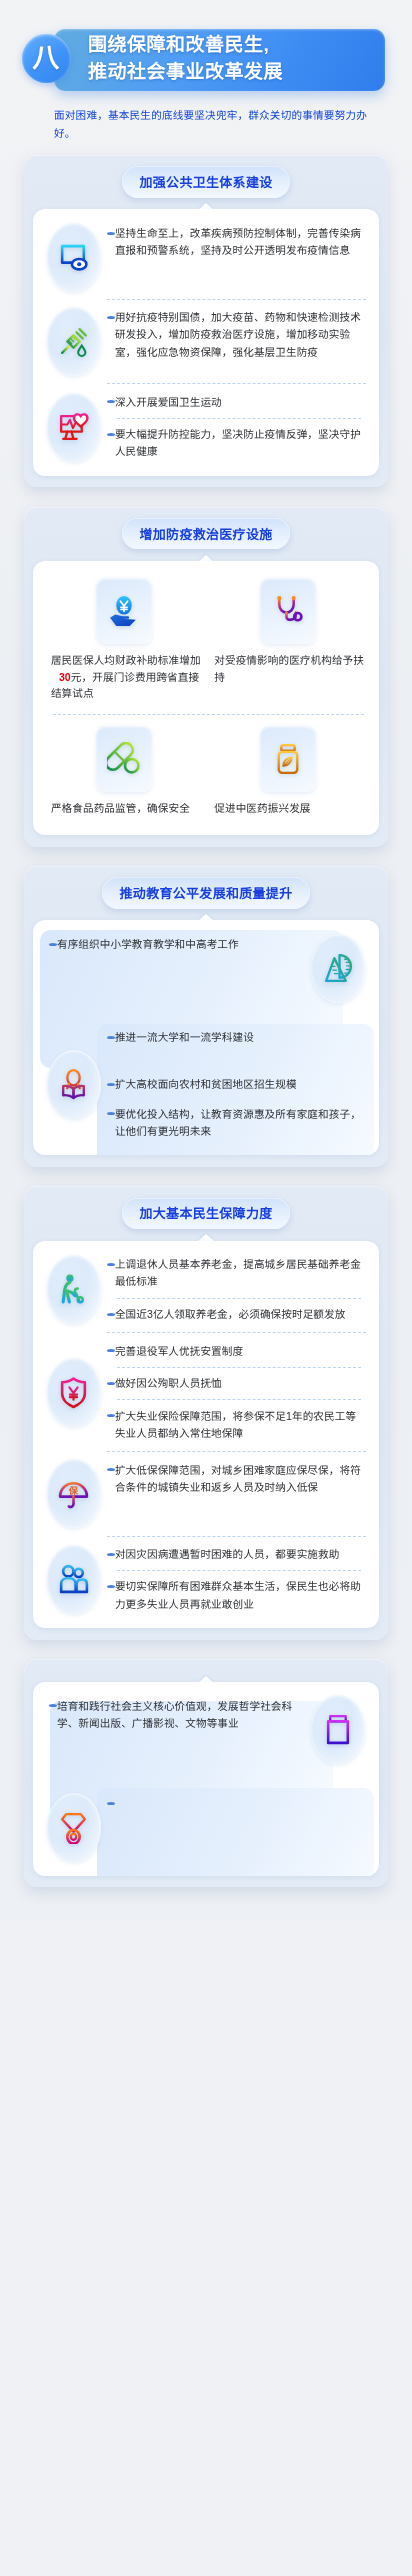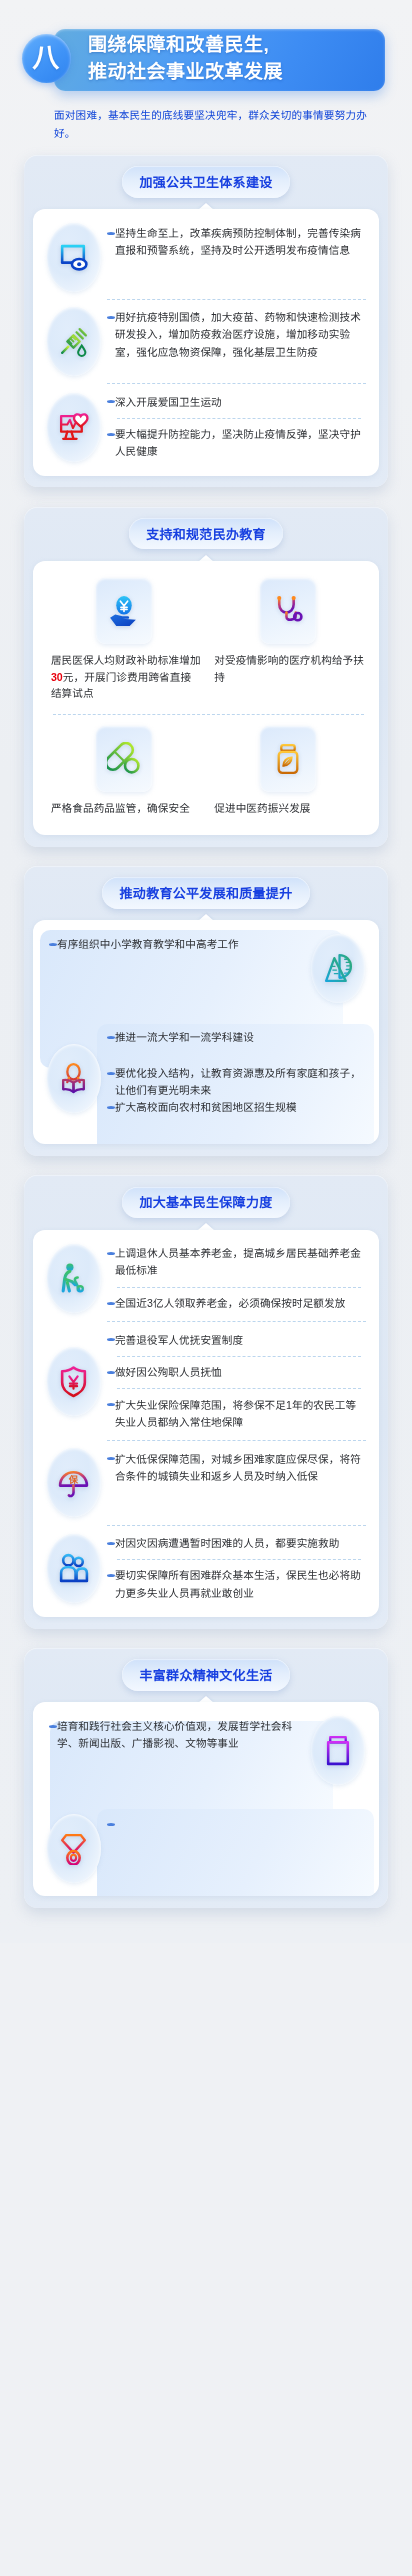--- a/index.html
+++ b/index.html
@@ -172,21 +172,21 @@
     padding:3.1px 5.2px 5.2px 5.2px;
   }
   .cell .sq{margin:0 auto 8.2px auto;}
   .cell .cap{
     color:#2d2f33;
     font-size:10.6px;
     line-height:1.58;
     letter-spacing:0.1px;
     padding-left:3.1px;
   }
-  .cell .cap .hl{color:#e8000d;font-weight:bold;}
+  .cell .cap .hl{color:#e8000d;font-weight:bold;margin-left:8px;}
 
   
   .panel-blue{
     position:absolute;
     background:linear-gradient(115deg,#d9e8fb 0%,#e6f0fd 55%,#f7fbff 100%);
     border-radius:10.3px;
     z-index:0;
   }
   .edu-block{position:relative;z-index:1;}
   .row.rev{flex-direction:row-reverse;}
@@ -310,21 +310,21 @@
             </div>
           </div>
         </div>
       </div>
 
     </div>
   </div>
 
   <div class="section">
     <div class="sec-pill-wrap">
-      <div class="sec-pill">支持和规范民办教育</div>
+      <div class="sec-pill">增加防疫救治医疗设施</div>
     </div>
     <div class="sec-arrow"></div>
     <div class="sec-body">
       <div class="grid2">
 
         <div class="cell">
           <div class="sq">
             <span class="ic">
               <svg width="34" height="34" viewBox="0 0 66 66" fill="none">
                 <defs>
@@ -478,31 +478,31 @@
                     <path d="M23 31 L20 39 M41 31 L44 39" stroke="url(#g10)" stroke-width="4.5" stroke-linecap="round"></path>
                     <path d="M32 40 c-6 -5 -14 -6 -20 -5 v18 c6 -1 14 0 20 5 Z" stroke="url(#g11)" stroke-width="4.5" fill="none" stroke-linejoin="round"></path>
                     <path d="M32 40 c6 -5 14 -6 20 -5 v18 c-6 -1 -14 0 -20 5 Z" stroke="url(#g11)" stroke-width="4.5" fill="none" stroke-linejoin="round"></path>
                     <path d="M32 40 V58" stroke="url(#g11)" stroke-width="4"></path>
                   </svg>
                 </span>
               </div>
             </div>
             <div class="row-text">
               <div style="width:100%">
-                <div style="display:flex;margin-bottom:19px;">
+                <div style="display:flex;margin-bottom:30px;">
                   <div class="dot"></div>
                   <div class="txt">推进一流大学和一流学科建设</div>
+                </div>
+                <div style="display:flex;margin-bottom:12.4px;">
+                  <div class="dot"></div>
+                  <div class="txt">扩大高校面向农村和贫困地区招生规模</div>
                 </div>
                 <div style="display:flex">
                   <div class="dot"></div>
                   <div class="txt">要优化投入结构，让教育资源惠及所有家庭和孩子，让他们有更光明未来</div>
-                </div>
-                <div style="display:flex;margin-bottom:12.4px;">
-                  <div class="dot"></div>
-                  <div class="txt">扩大高校面向农村和贫困地区招生规模</div>
                 </div>
               </div>
             </div>
           </div>
         </div>
 
       </div>
     </div>
   </div>
 
@@ -649,23 +649,20 @@
               <div class="txt">要切实保障所有困难群众基本生活，保民生也必将助力更多失业人员再就业敢创业</div>
             </div>
           </div>
         </div>
       </div>
 
     </div>
   </div>
 
   <div class="section">
-    <div class="sec-pill-wrap">
-      <div class="sec-pill">丰富群众精神文化生活</div>
-    </div>
     <div class="sec-arrow"></div>
     <div class="sec-body">
 
       <div style="position:relative">
         <div class="panel-blue" style="left:7.2px;top:5.2px;right:36px;height:117px;"></div>
         <div class="row rev" style="position:relative;z-index:1">
           <div class="row-icon">
             <div class="oval">
               <span class="ic">
                 <svg width="33" height="33" viewBox="0 0 64 64" fill="none">

